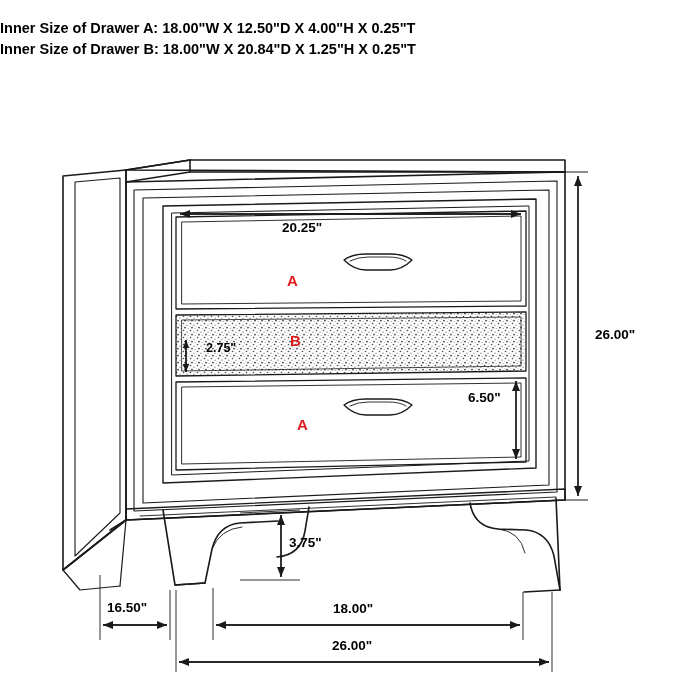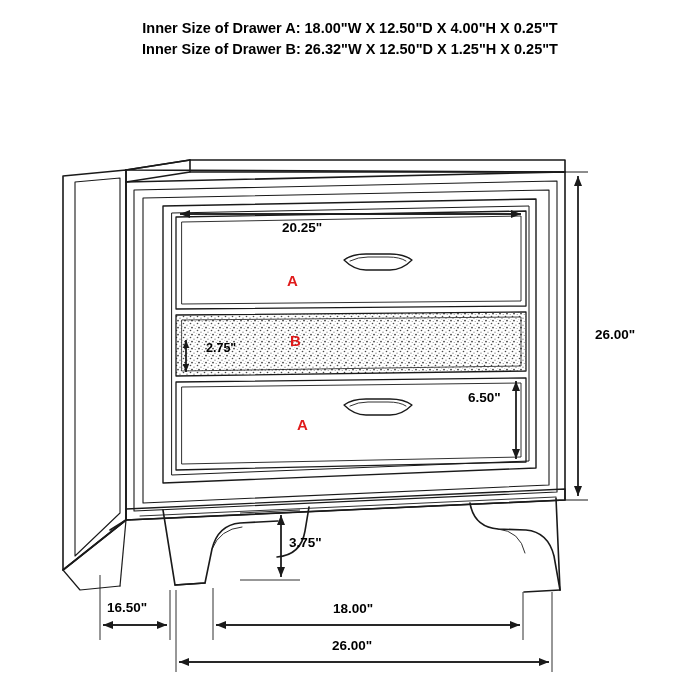--- a/index.html
+++ b/index.html
@@ -17,21 +17,20 @@
   #stage {
     position: relative;
     width: 700px;
     height: 700px;
   }
   .hdr {
     position: absolute;
     left: 0;
     top: 0;
     width: 700px;
-    text-align: center;
     font-weight: bold;
     font-size: 14.5px;
     color: #000;
     line-height: 21px;
   }
   .hdr div { white-space: nowrap; }
   svg { position: absolute; left: 0; top: 0; }
   .lbl {
     position: absolute;
     font-family: "Liberation Sans", sans-serif;
@@ -47,21 +46,21 @@
     font-weight: bold;
   }
 </style>
 </head>
 <body>
 
 <div id="stage">
 
   <div class="hdr" style="top:18px;">
     <div>Inner Size of Drawer A: 18.00"W X 12.50"D X 4.00"H X 0.25"T</div>
-    <div>Inner Size of Drawer B: 26.32"W X 12.50"D X 1.25"H X 0.25"T</div>
+    <div>Inner Size of Drawer B: 18.00"W X 20.84"D X 1.25"H X 0.25"T</div>
   </div>
 
   <svg width="700" height="700" viewBox="0 0 700 700">
     <defs>
       <pattern id="glitter" width="7" height="7" patternUnits="userSpaceOnUse">
         <rect width="7" height="7" fill="#ffffff"></rect>
         <circle cx="1.5" cy="1.5" r="0.8" fill="#4a4a4a"></circle>
         <circle cx="5" cy="3.2" r="0.6" fill="#6a6a6a"></circle>
         <circle cx="3" cy="5.6" r="0.9" fill="#3d3d3d"></circle>
         <circle cx="6.2" cy="6.4" r="0.5" fill="#777777"></circle>

